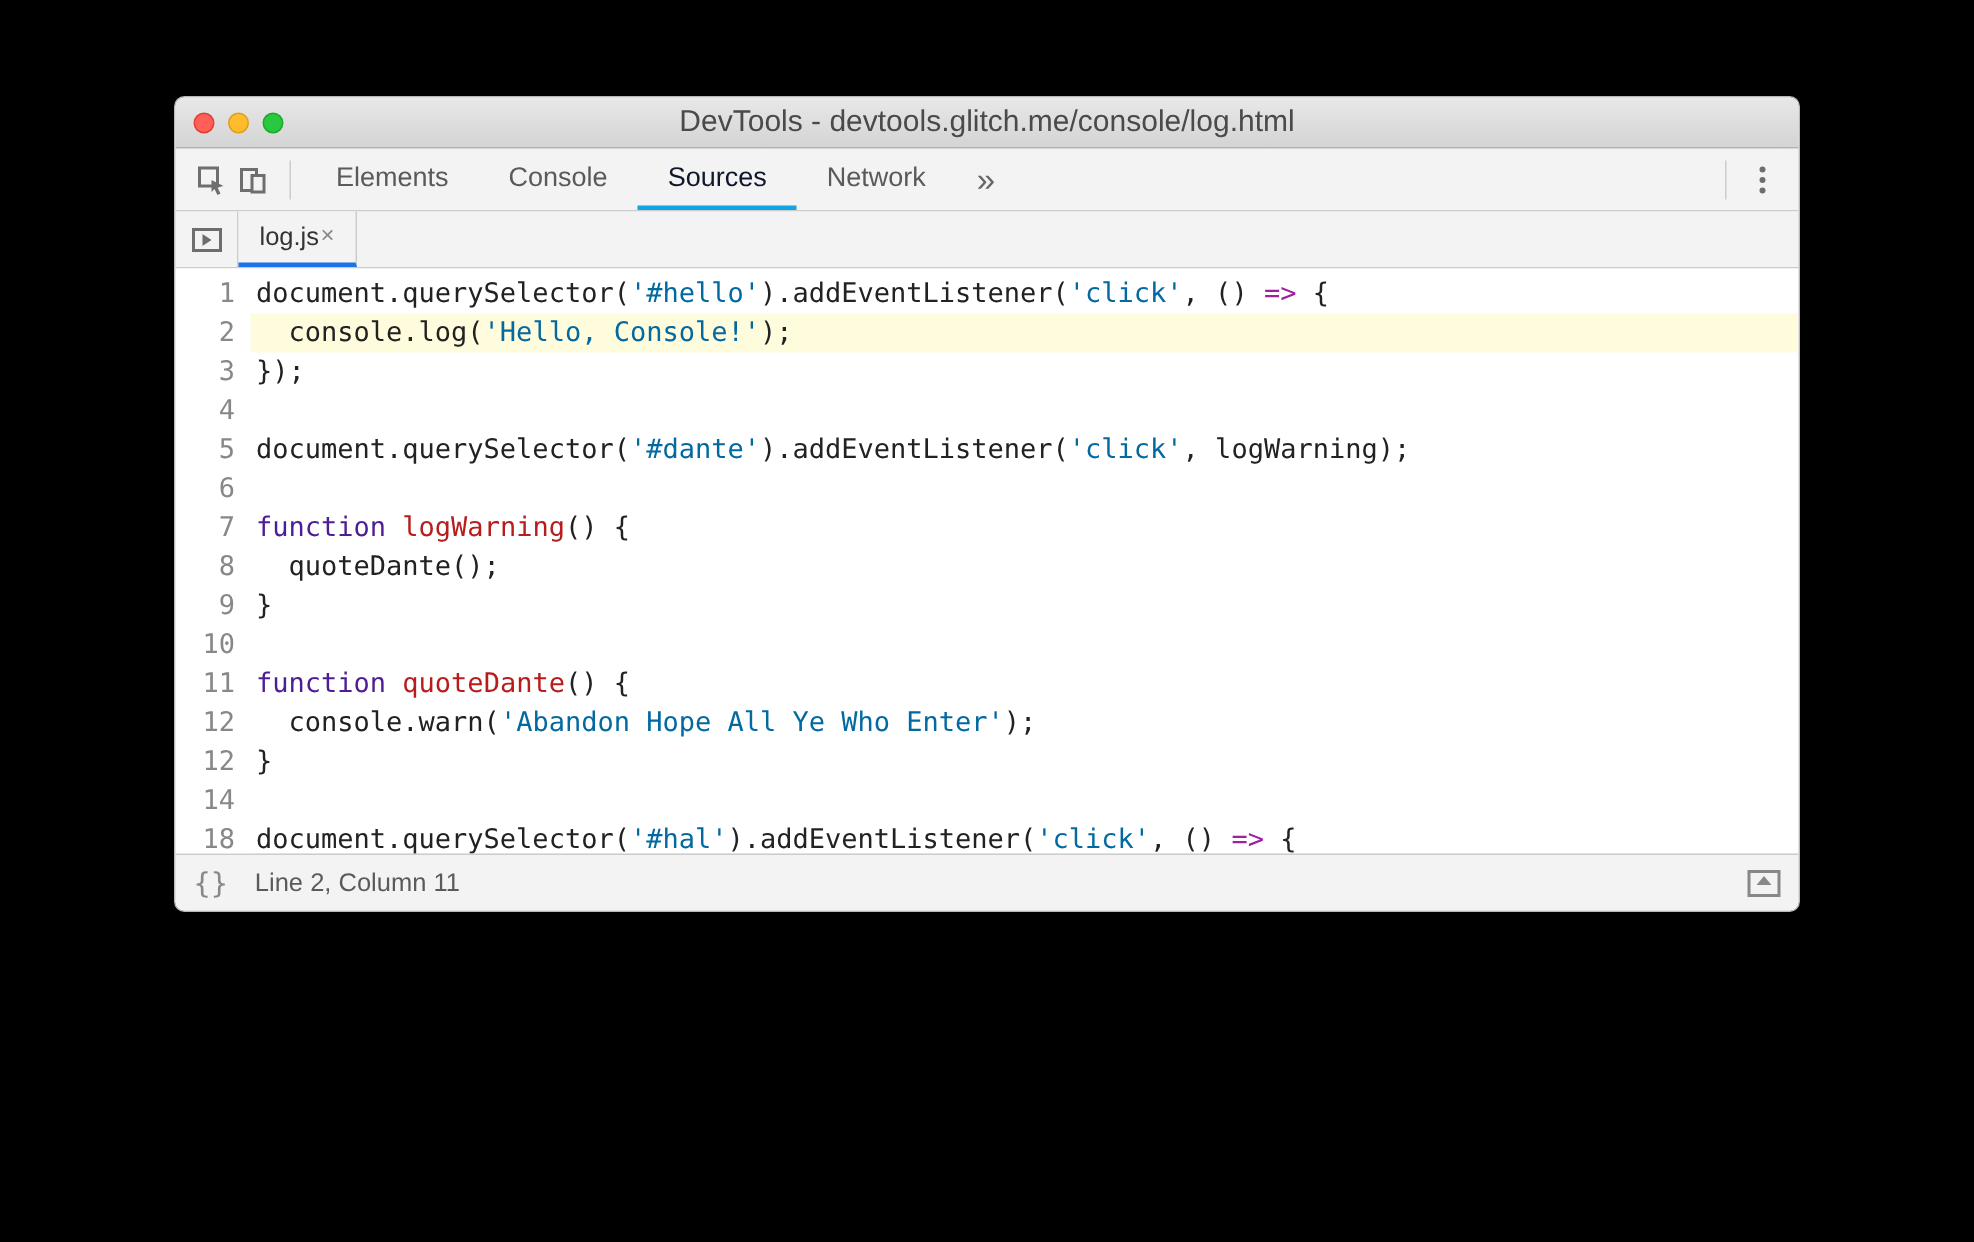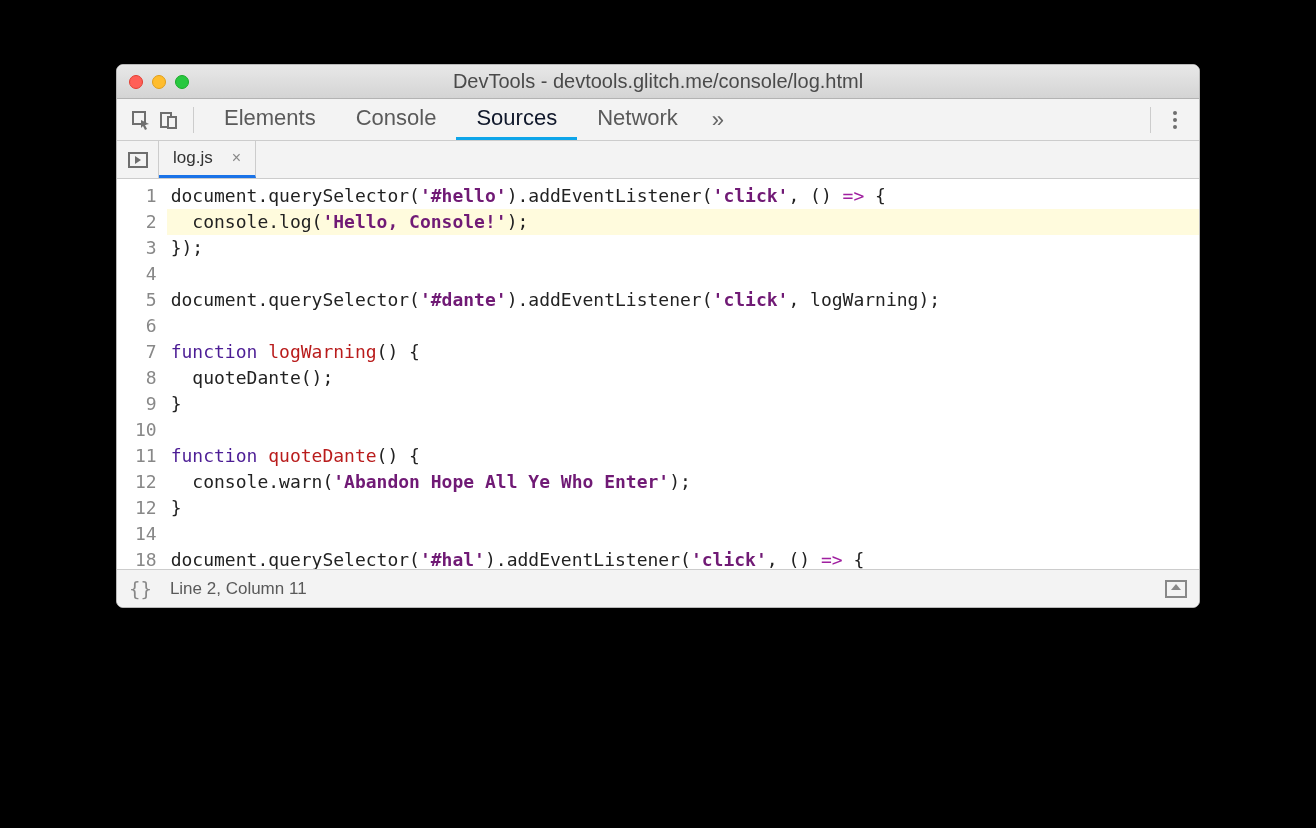--- a/index.html
+++ b/index.html
@@ -55,21 +55,21 @@
   .tool-icon {
     width: 28px; height: 28px;
     display:flex; align-items:center; justify-content:center;
     color:#6e6e6e;
   }
   .vdiv { width:1px; height:26px; background:#ccc; margin:0 10px;}
   .tabs { display:flex; align-items:stretch; height:100%; gap: 0; }
   .tab {
     padding: 10px 20px;
     display:flex; align-items:center;
-    font-size: 22px;
+    font-size: 18px;
     color:#5a5a5a;
     cursor:pointer;
     border-bottom: 3px solid transparent;
   }
   .tab.active {
     color:#0f172a;
     border-bottom: 3px solid #0ea5e9;
   }
   .more-tabs { font-size:22px; color:#666; padding:0 14px; display:flex;align-items:center;}
   .spacer { flex:1;}
@@ -85,21 +85,21 @@
     display:flex; align-items:stretch;
   }
   .sub-icon {
     width: 42px;
     display:flex;align-items:center;justify-content:center;
     border-right:1px solid #ccc;
     color:#6e6e6e;
   }
   .file-tab {
     padding: 0 14px;
-    display:flex; align-items:center; gap:19px;
+    display:flex; align-items:center; gap:1px;
     font-size: 17px;
     color:#333;
     border-bottom: 3px solid #1a73e8;
     border-right: 1px solid #ccc;
     background:#f3f3f3;
     position:relative;
   }
   .file-tab .close { color:#888; font-size:16px;}
   .code-area {
     display:flex;
@@ -119,21 +119,21 @@
   }
   .code {
     padding: 4px 0;
     flex:1;
     white-space:pre;
     color:#222;
   }
   .line { height:26px; }
   .hl { background:#fffbdd; }
   .code .line { padding-left:4px;}
-  .k-str { color:#701a75;font-weight:bold;}
+  .k-str { color:#0369a1;}
   .k-kw  { color:#4c1d95;}
   .k-fn  { color:#b91c1c;}
   .k-op  { color:#a020a0;}
   .status {
     height: 38px;
     border-top:1px solid #ccc;
     background:#f3f3f3;
     display:flex; align-items:center;
     padding: 0 12px;
     color:#5a5a5a;

